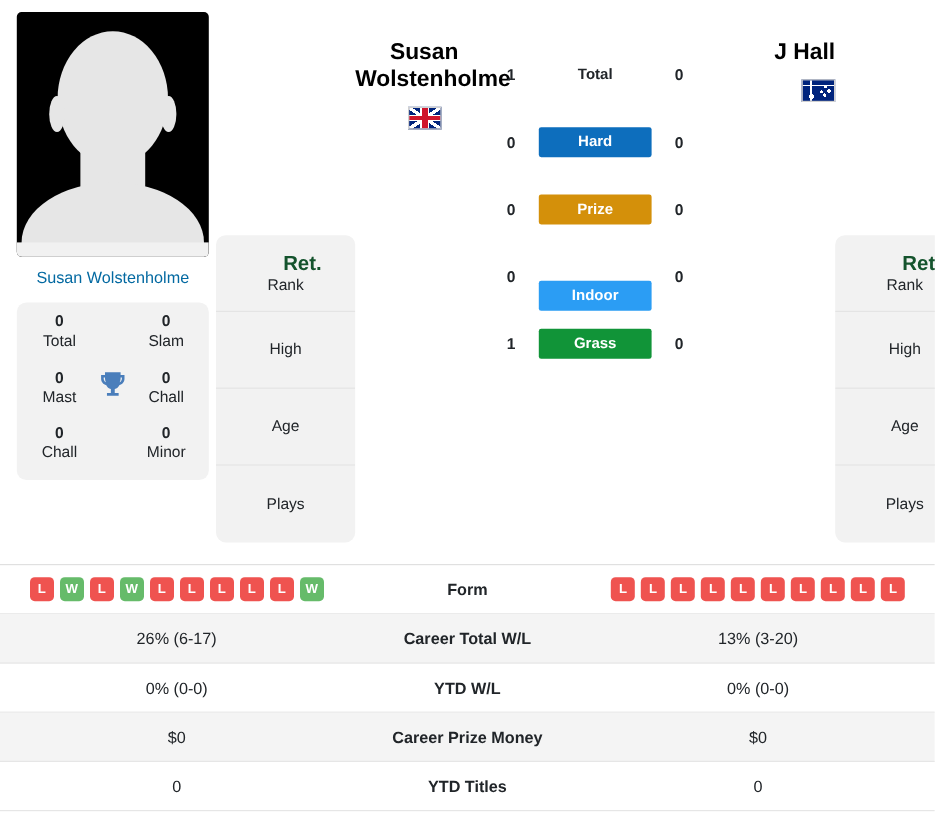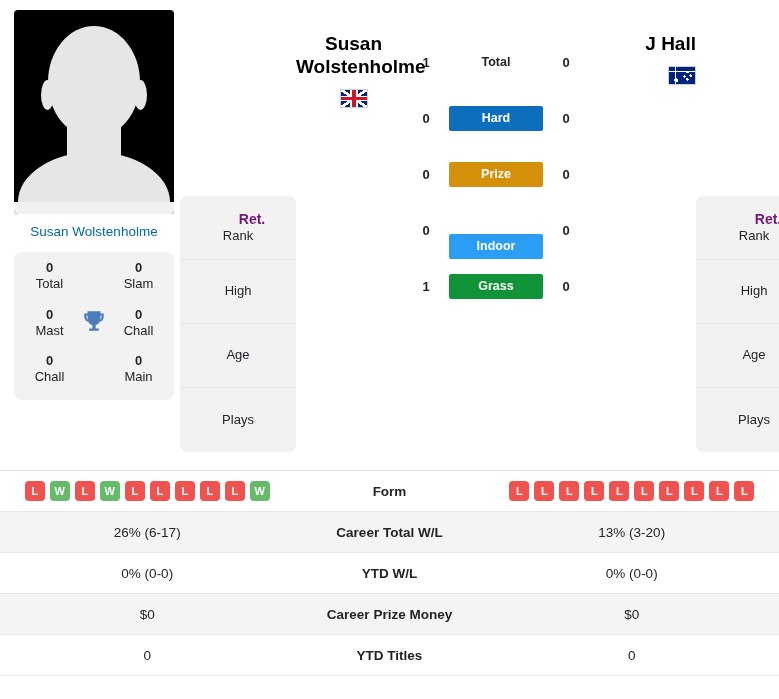--- a/index.html
+++ b/index.html
@@ -158,21 +158,21 @@
   .info-row {
     height: 64px;
     display: flex;
     flex-direction: column;
     align-items: center;
     justify-content: center;
     border-bottom: 1px solid #e4e4e4;
     line-height: 1.25;
   }
   .info-row:last-child { border-bottom: none; }
-  .info-strong { font-size: 14px; font-weight: bold; color: #701a75; margin-left: 28px; }
+  .info-strong { font-size: 17px; font-weight: bold; color: #14532d; margin-left: 28px; }
   .info-lab { font-size: 13px; color: #212529; }
 
   .spacer-s { width: 6px; flex: 0 0 6px; }
 
   
   .stats {
     margin-top: 18px;
     width: 779px;
     border-top: 1px solid #e0e0e0;
   }
@@ -278,21 +278,21 @@
             <div class="tg-lab">Chall</div>
           </div>
 
           <div class="tg-cell">
             <div class="tg-num">0</div>
             <div class="tg-lab">Chall</div>
           </div>
           <div class="tg-spacer"></div>
           <div class="tg-cell">
             <div class="tg-num">0</div>
-            <div class="tg-lab">Main</div>
+            <div class="tg-lab">Minor</div>
           </div>
         </div>
       </div>
     </div>
 
     <div class="spacer-s"></div>
 
     <div class="infocard">
       <div class="info-row">
         <div class="info-strong">Ret.</div>

